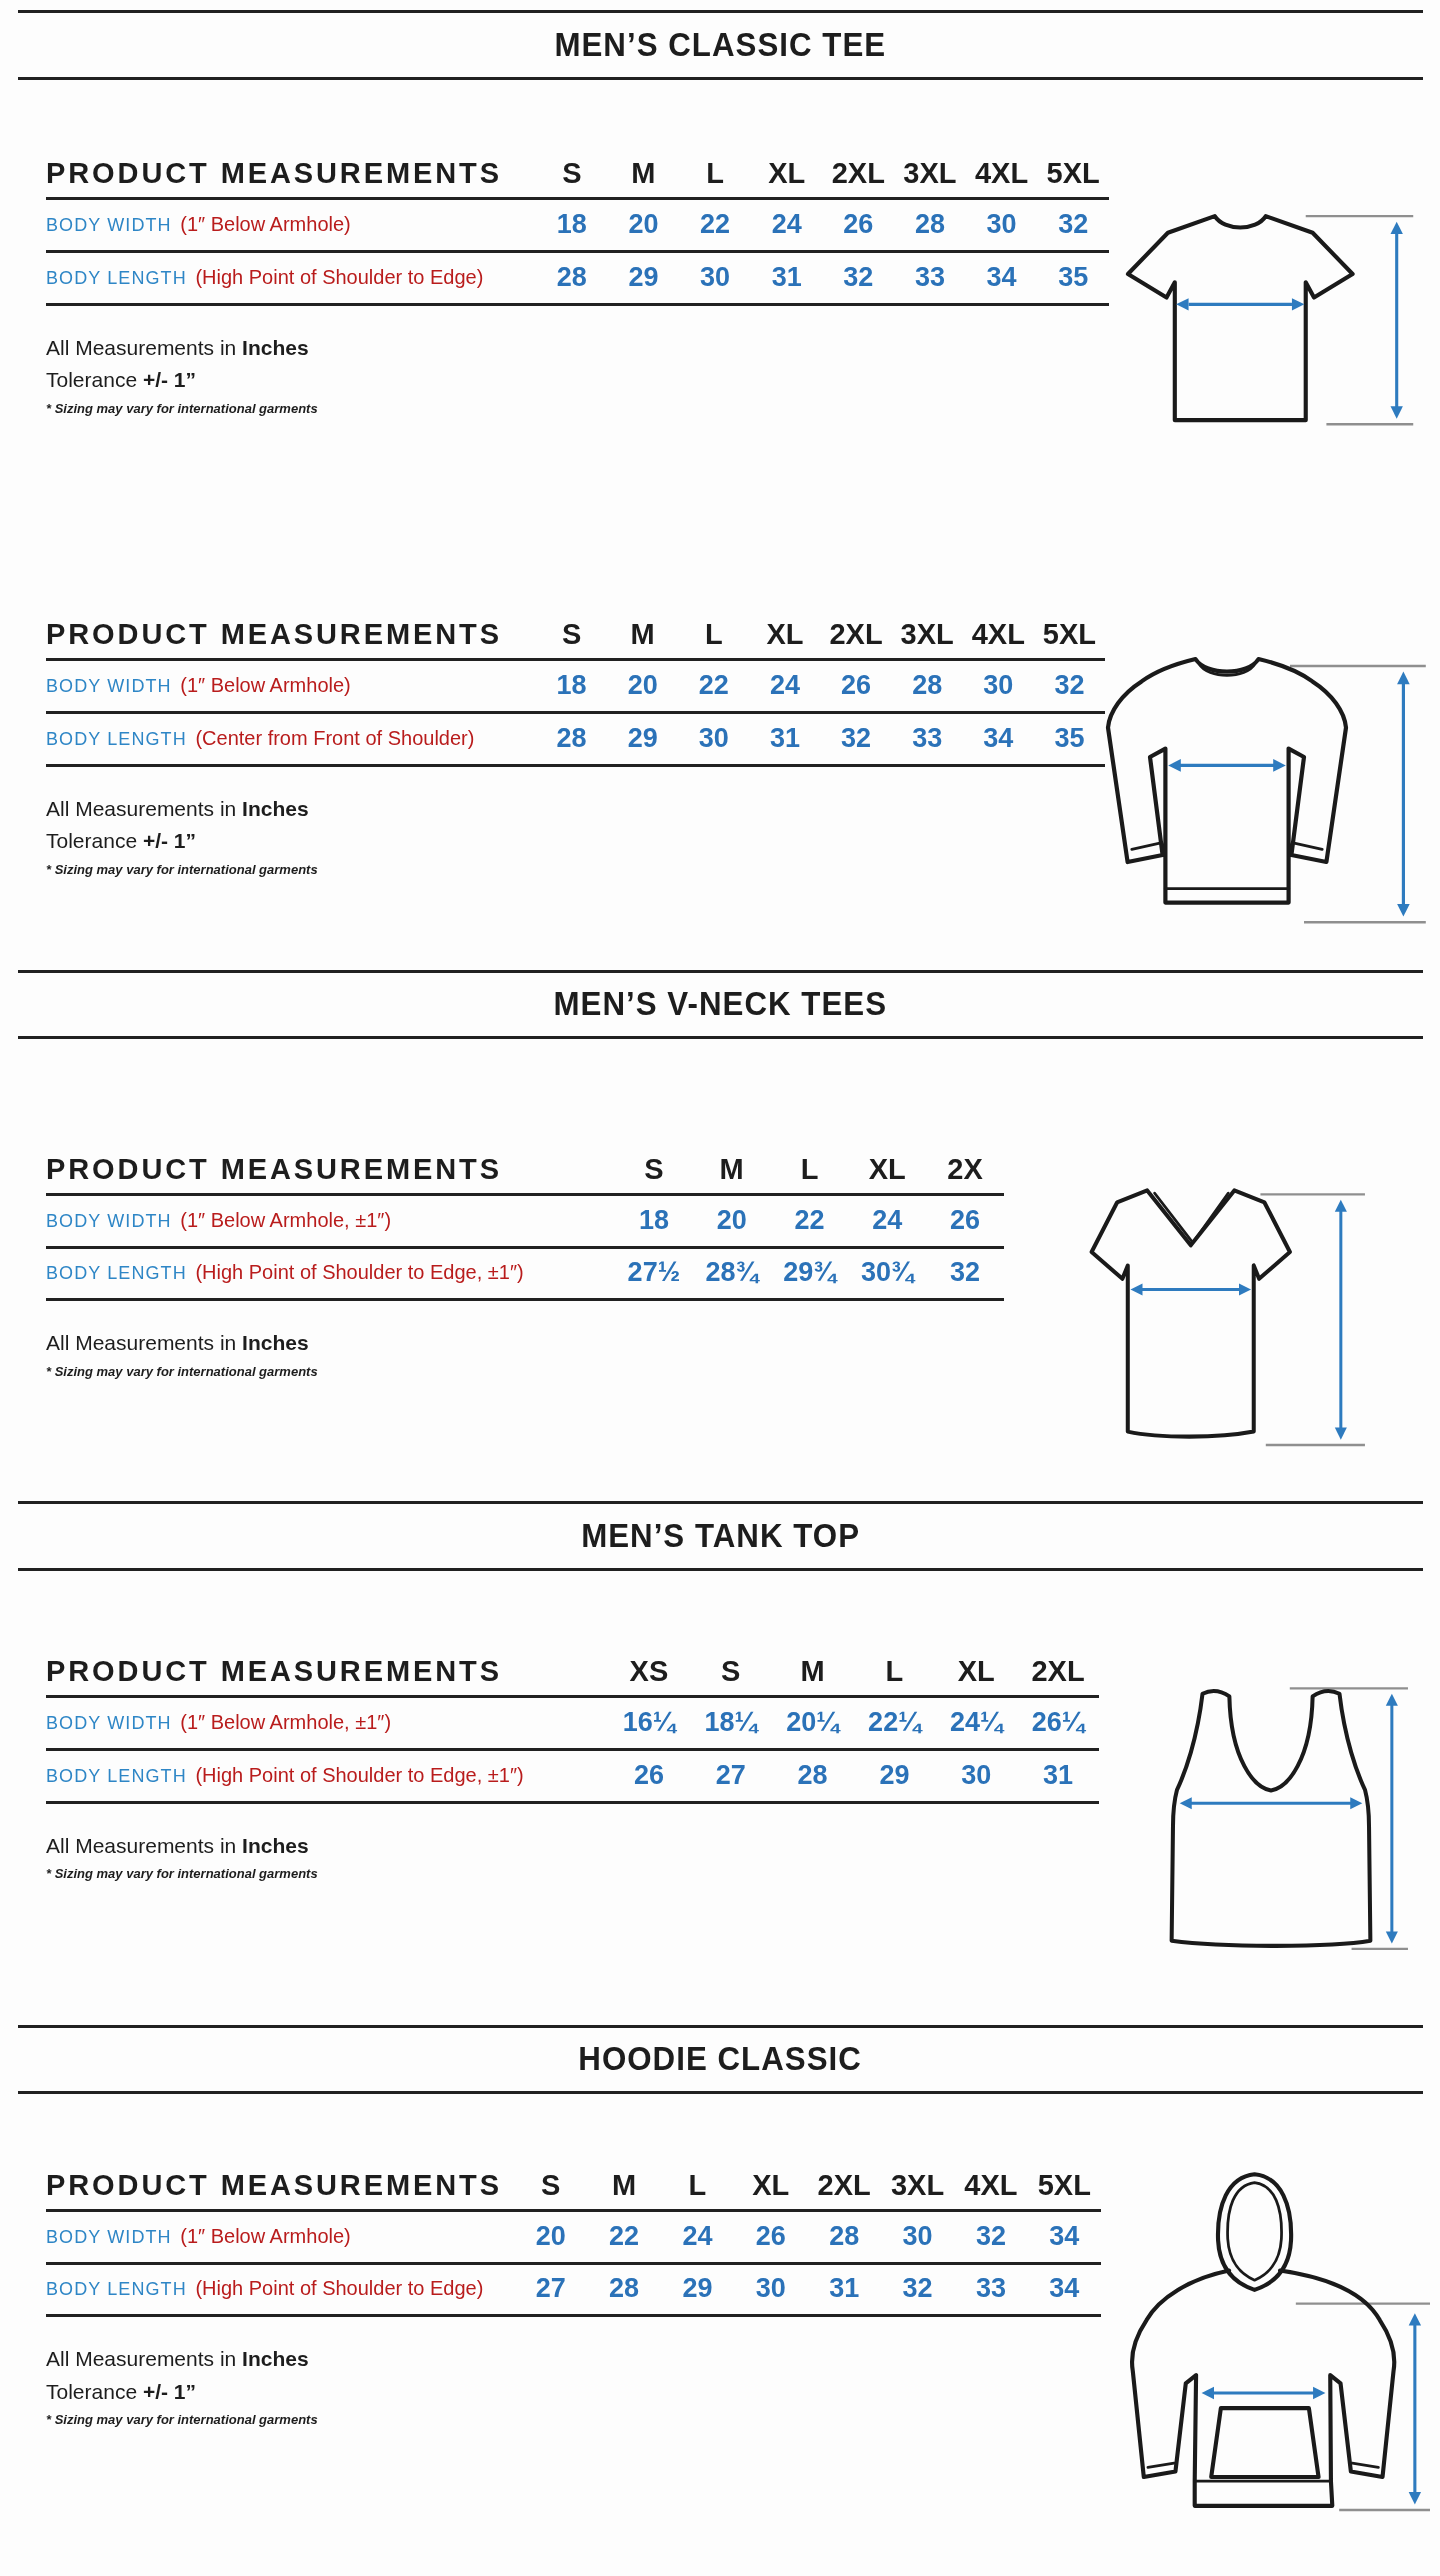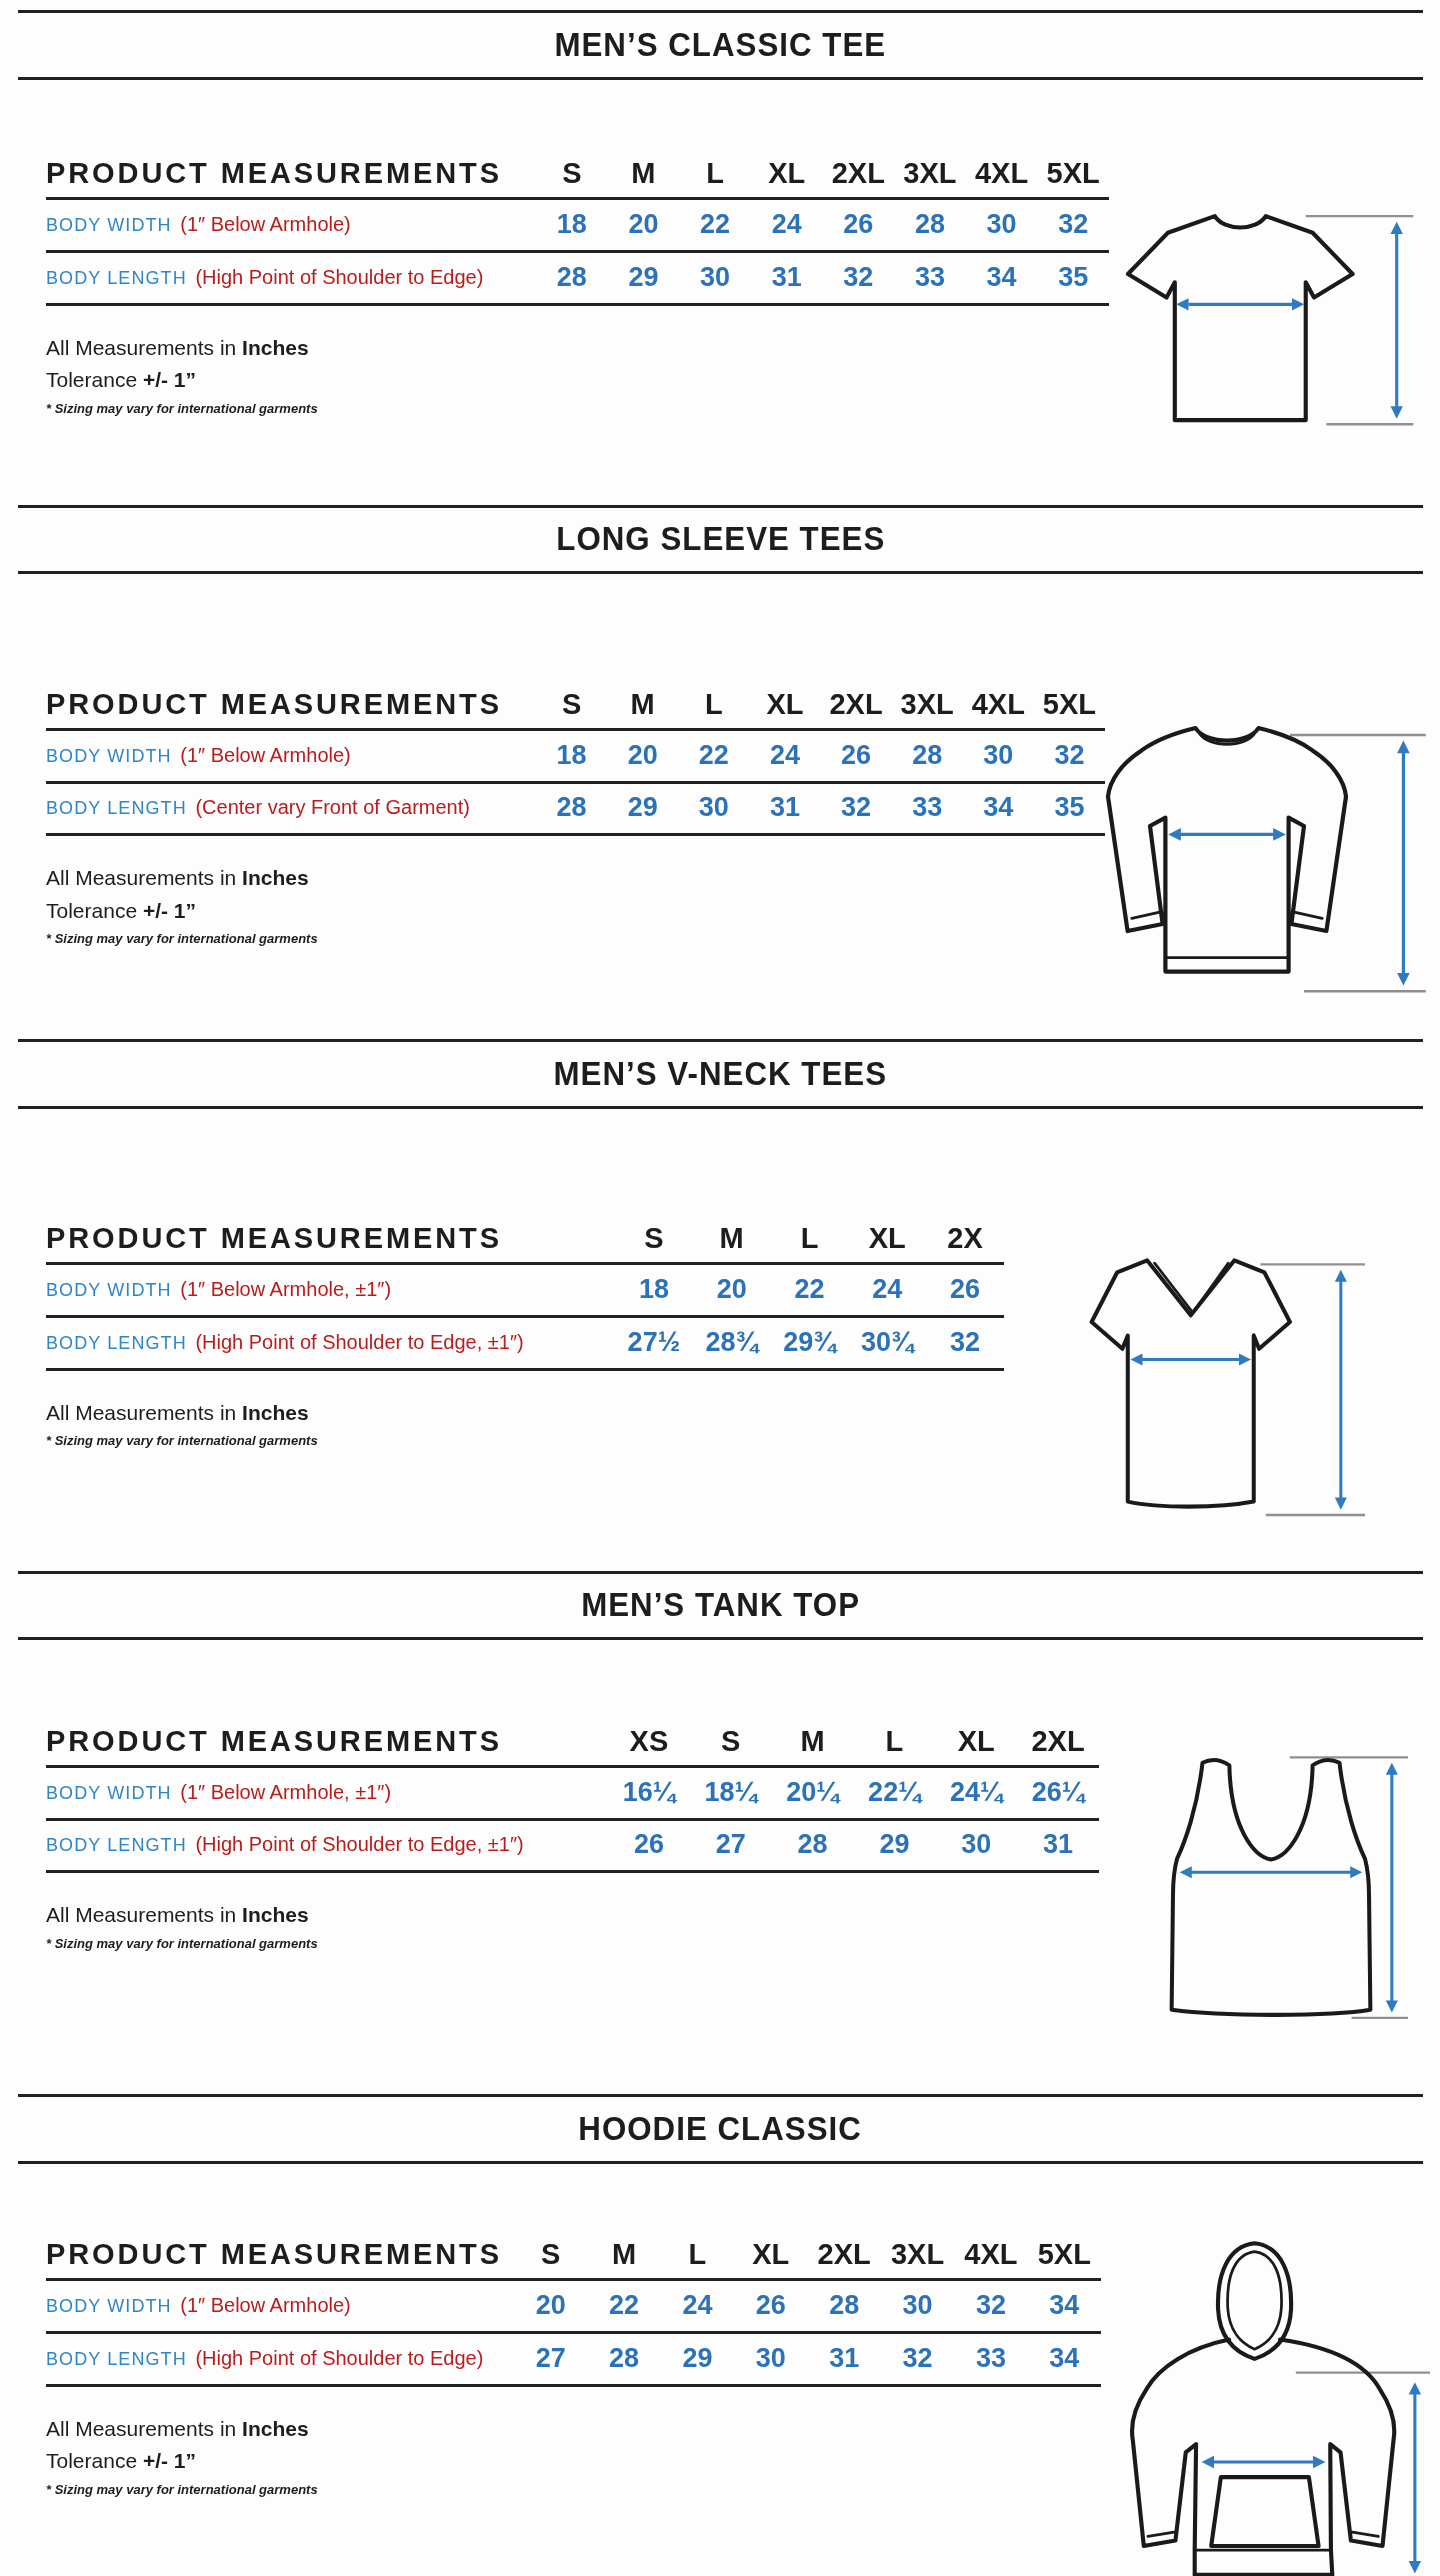--- a/index.html
+++ b/index.html
@@ -123,25 +123,20 @@
       <path class="arrow" d="M432,46 L432,300"></path>
       <polygon class="ahead" points="432,30 423,48 441,48"></polygon>
       <polygon class="ahead" points="432,316 423,298 441,298"></polygon>
     </g>
   </svg>
         </figure>
     </div>
   </section>
 
   <section class="sec s1">
-    <div class="band">
-      <div class="rule"></div>
-      <h2><span class="ttext">LONG SLEEVE TEES</span></h2>
-      <div class="rule"></div>
-    </div>
     <div class="body">
       <div class="table">
         <div class="trow thead">
           <div class="lbl-cell head-label">PRODUCT MEASUREMENTS</div>
         <div class="cell size-head">S</div>
             <div class="cell size-head">M</div>
             <div class="cell size-head">L</div>
             <div class="cell size-head">XL</div>
             <div class="cell size-head">2XL</div>
             <div class="cell size-head">3XL</div>
@@ -153,21 +148,21 @@
         <div class="cell val">18</div>
             <div class="cell val">20</div>
             <div class="cell val">22</div>
             <div class="cell val">24</div>
             <div class="cell val">26</div>
             <div class="cell val">28</div>
             <div class="cell val">30</div>
             <div class="cell val">32</div>
           </div>
         <div class="trow data-row">
-          <div class="lbl-cell"><span class="rlabel">BODY LENGTH</span><span class="rnote">(Center vary Front of Garment)</span></div>
+          <div class="lbl-cell"><span class="rlabel">BODY LENGTH</span><span class="rnote">(Center from Front of Shoulder)</span></div>
         <div class="cell val">28</div>
             <div class="cell val">29</div>
             <div class="cell val">30</div>
             <div class="cell val">31</div>
             <div class="cell val">32</div>
             <div class="cell val">33</div>
             <div class="cell val">34</div>
             <div class="cell val">35</div>
           </div>
       </div>

